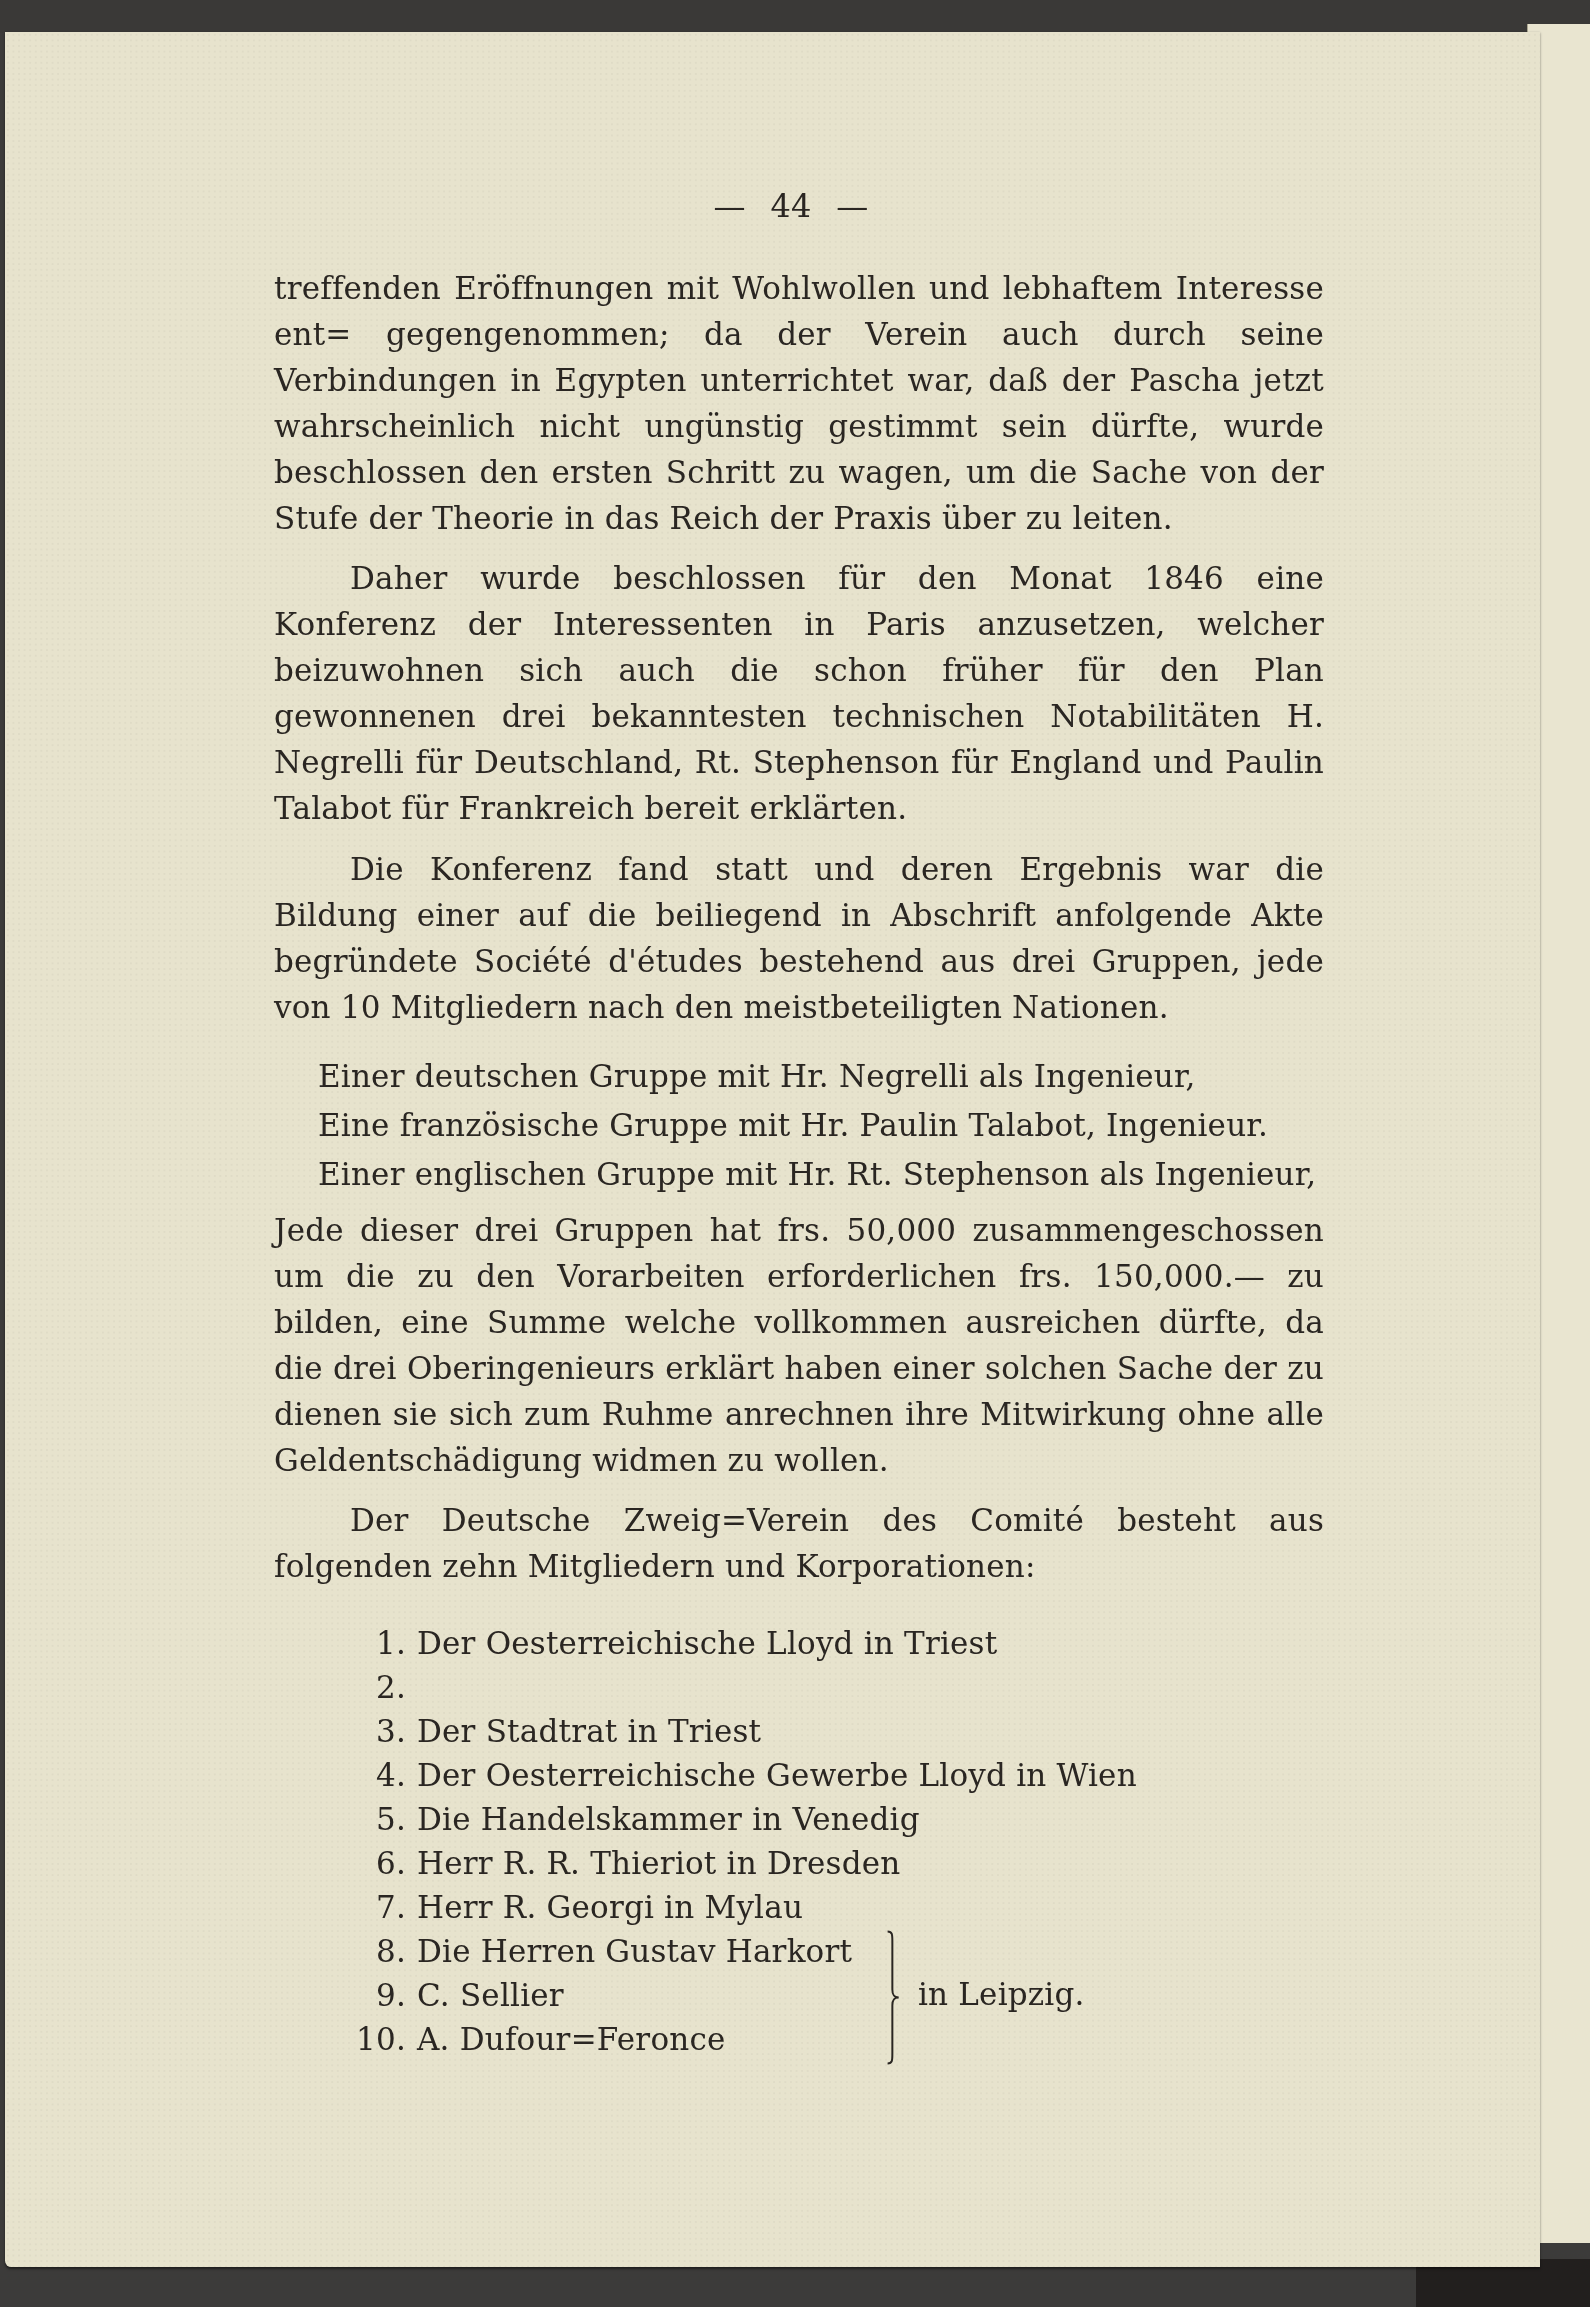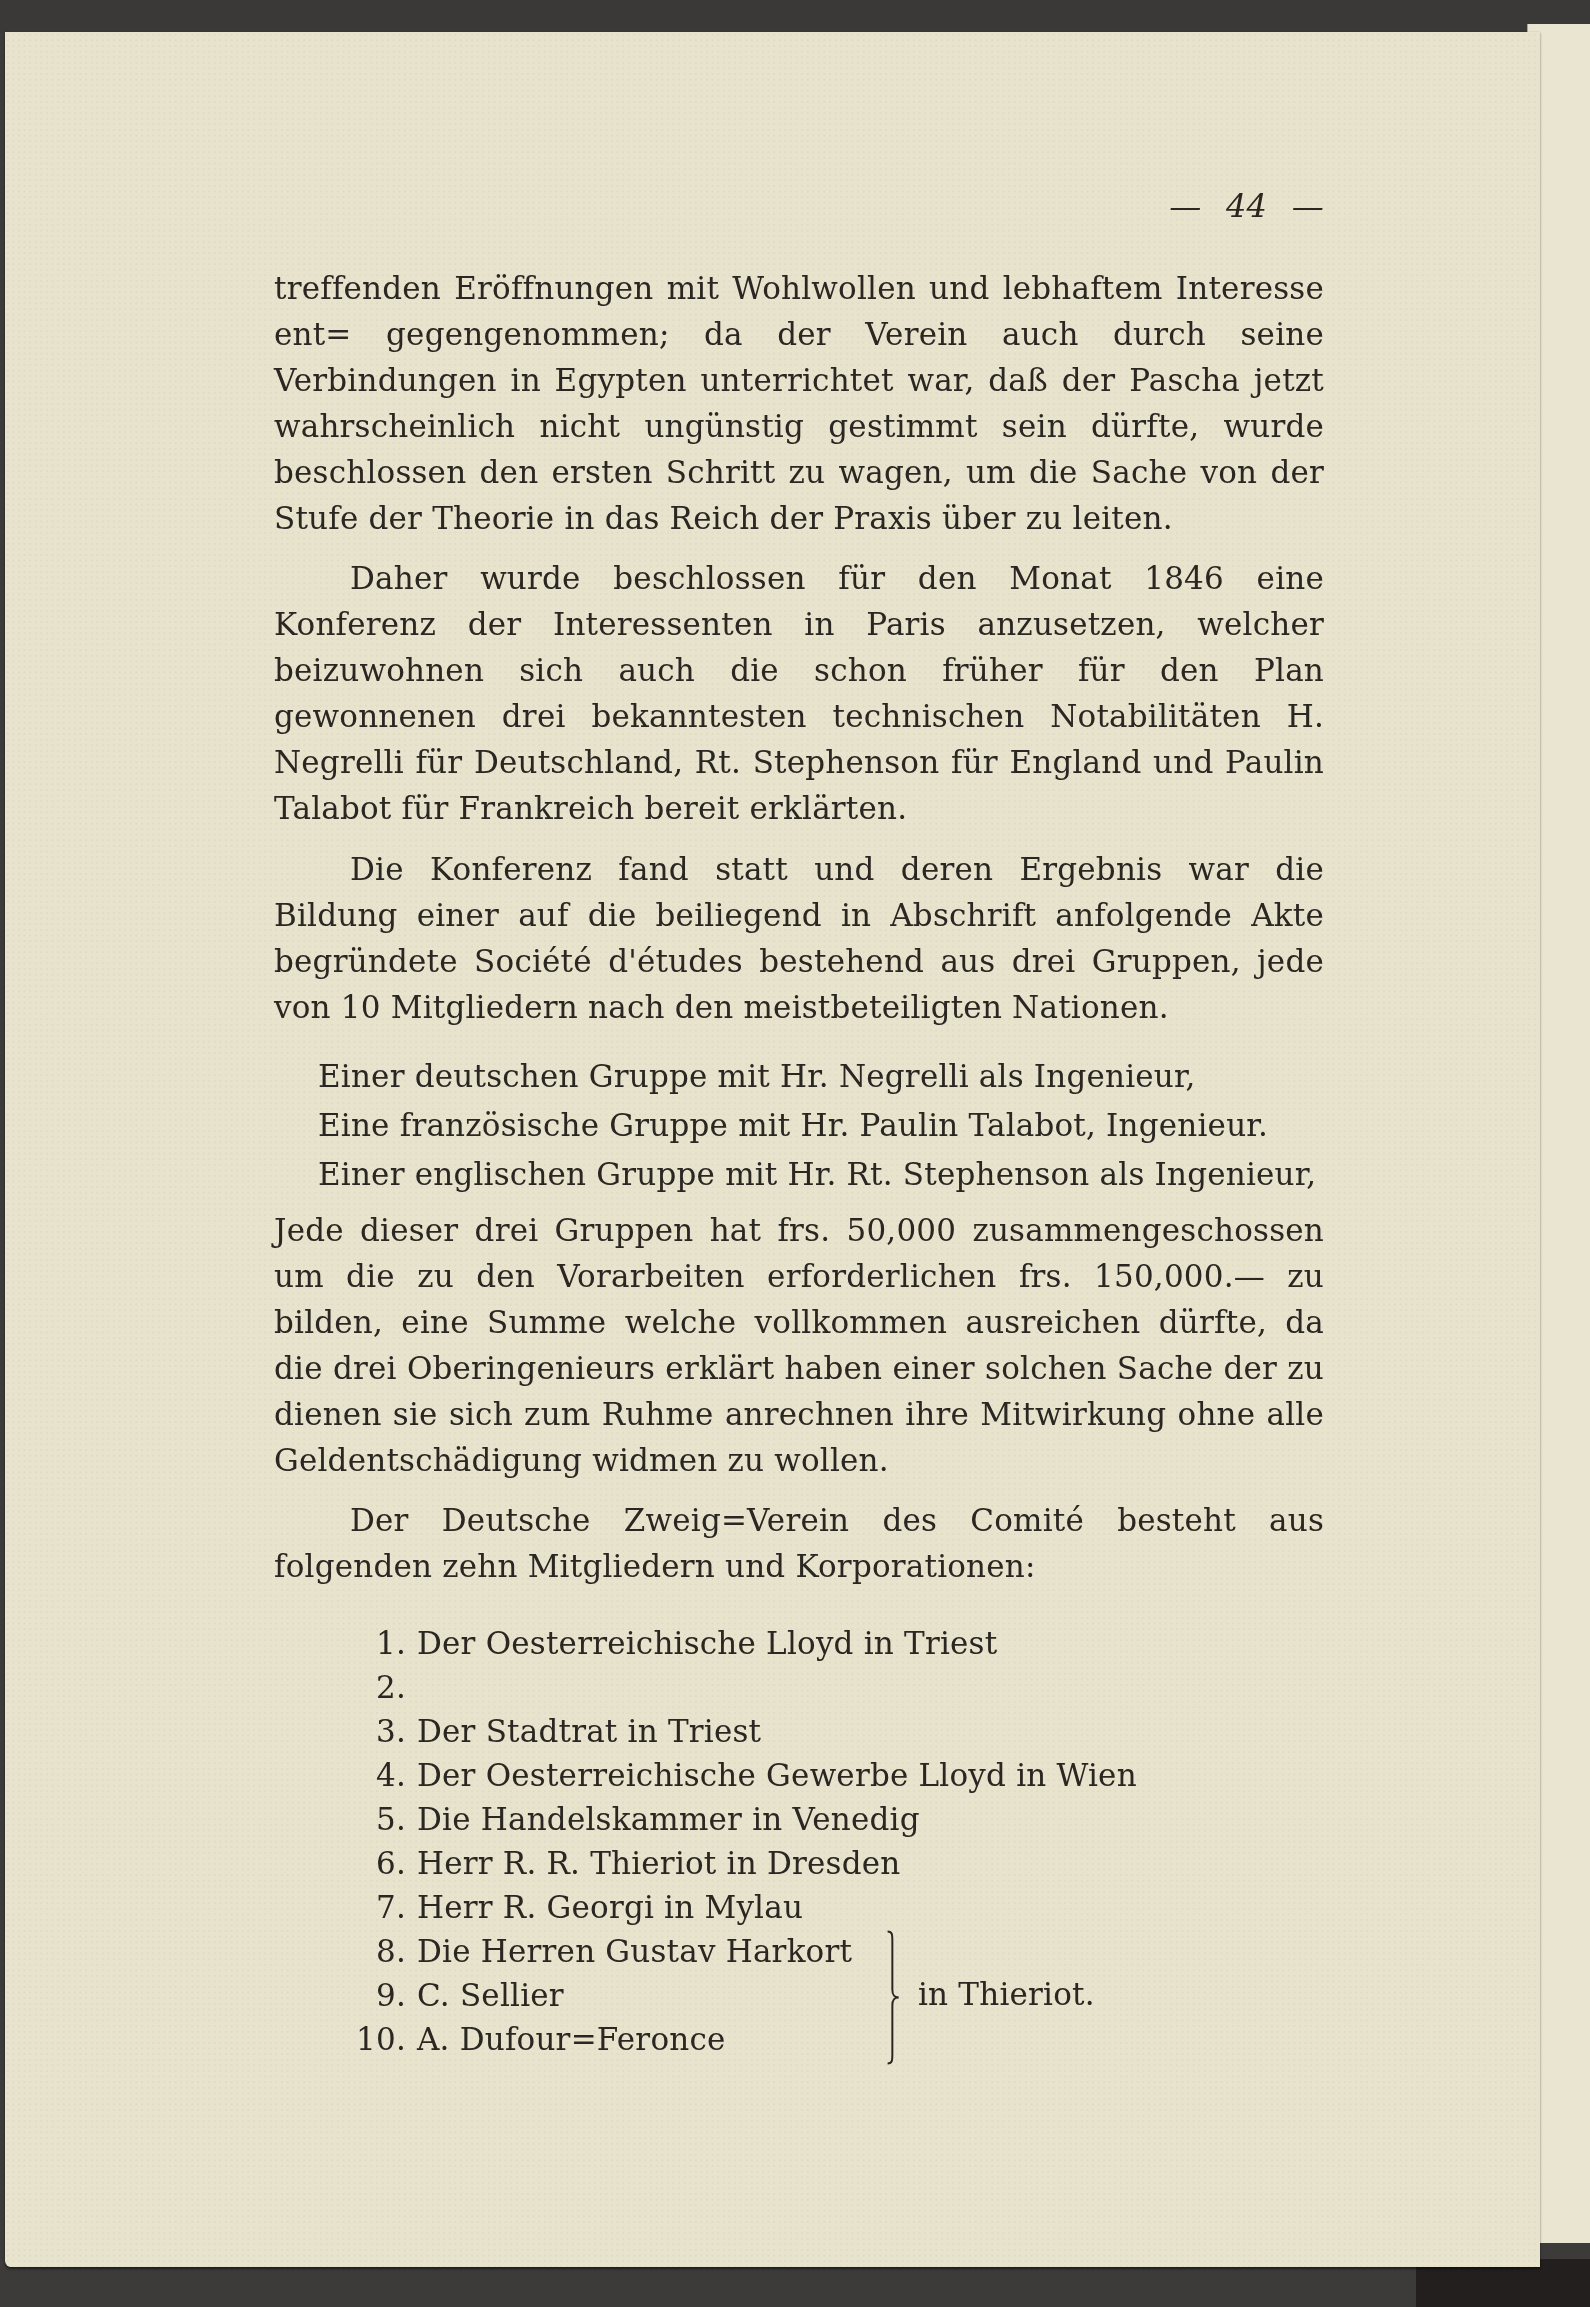--- a/index.html
+++ b/index.html
@@ -30,23 +30,22 @@
     position: absolute; left: 1416px; top: 2259px; width: 175px; height: 49px;
     background: #221f1e;
   }
   .content {
     position: absolute; left: 274px; top: 183px; width: 1050px;
     color: #2a2622;
     font-size: 31px; line-height: 46px;
     letter-spacing: 0.2px;
   }
   .page-num {
-    text-align: right; font-size: 32px; margin-bottom: 36px; margin-left: -16px;
+    text-align: center; font-size: 32px; margin-bottom: 36px; margin-left: -16px;
     word-spacing: 14.3px;
-    font-style: italic;
   }
   .para { text-align: justify; text-align-last: left; margin: 0 0 14.3px 0; }
   .indent { text-indent: 76px; }
   .groups { margin: 22px 0 8px 44px; }
   .groups div { line-height: 49px; }
   .members { margin: 32px 0 0 0; position: relative; }
   .member { display: flex; line-height: 44px; }
   .member .num { width: 87px; text-align: right; padding-right: 11px; box-sizing: border-box; margin-left: 56px; }
   .brace {
     position: absolute; left: 612px; top: 309px; width: 14.3px; height: 135px;
@@ -119,16 +118,16 @@
     <div class="member">
         <span class="num">10.</span>
         <span>A. Dufour=Feronce</span>
       </div>
 
     <div class="brace">
       <svg width="14.3" height="135" viewBox="0 0 18 170">
         <path d="M2 2 C8 2, 8 6, 8 14 L8 75 C8 82, 10 85, 16 85 C10 85, 8 88, 8 95 L8 156 C8 164, 8 168, 2 168" fill="none" stroke="#2a2622" stroke-width="2.5"></path>
       </svg>
     </div>
-    <div class="brace-label">in Thieriot.</div>
+    <div class="brace-label">in Leipzig.</div>
   </div>
 </div>
 
 
 </body></html>

